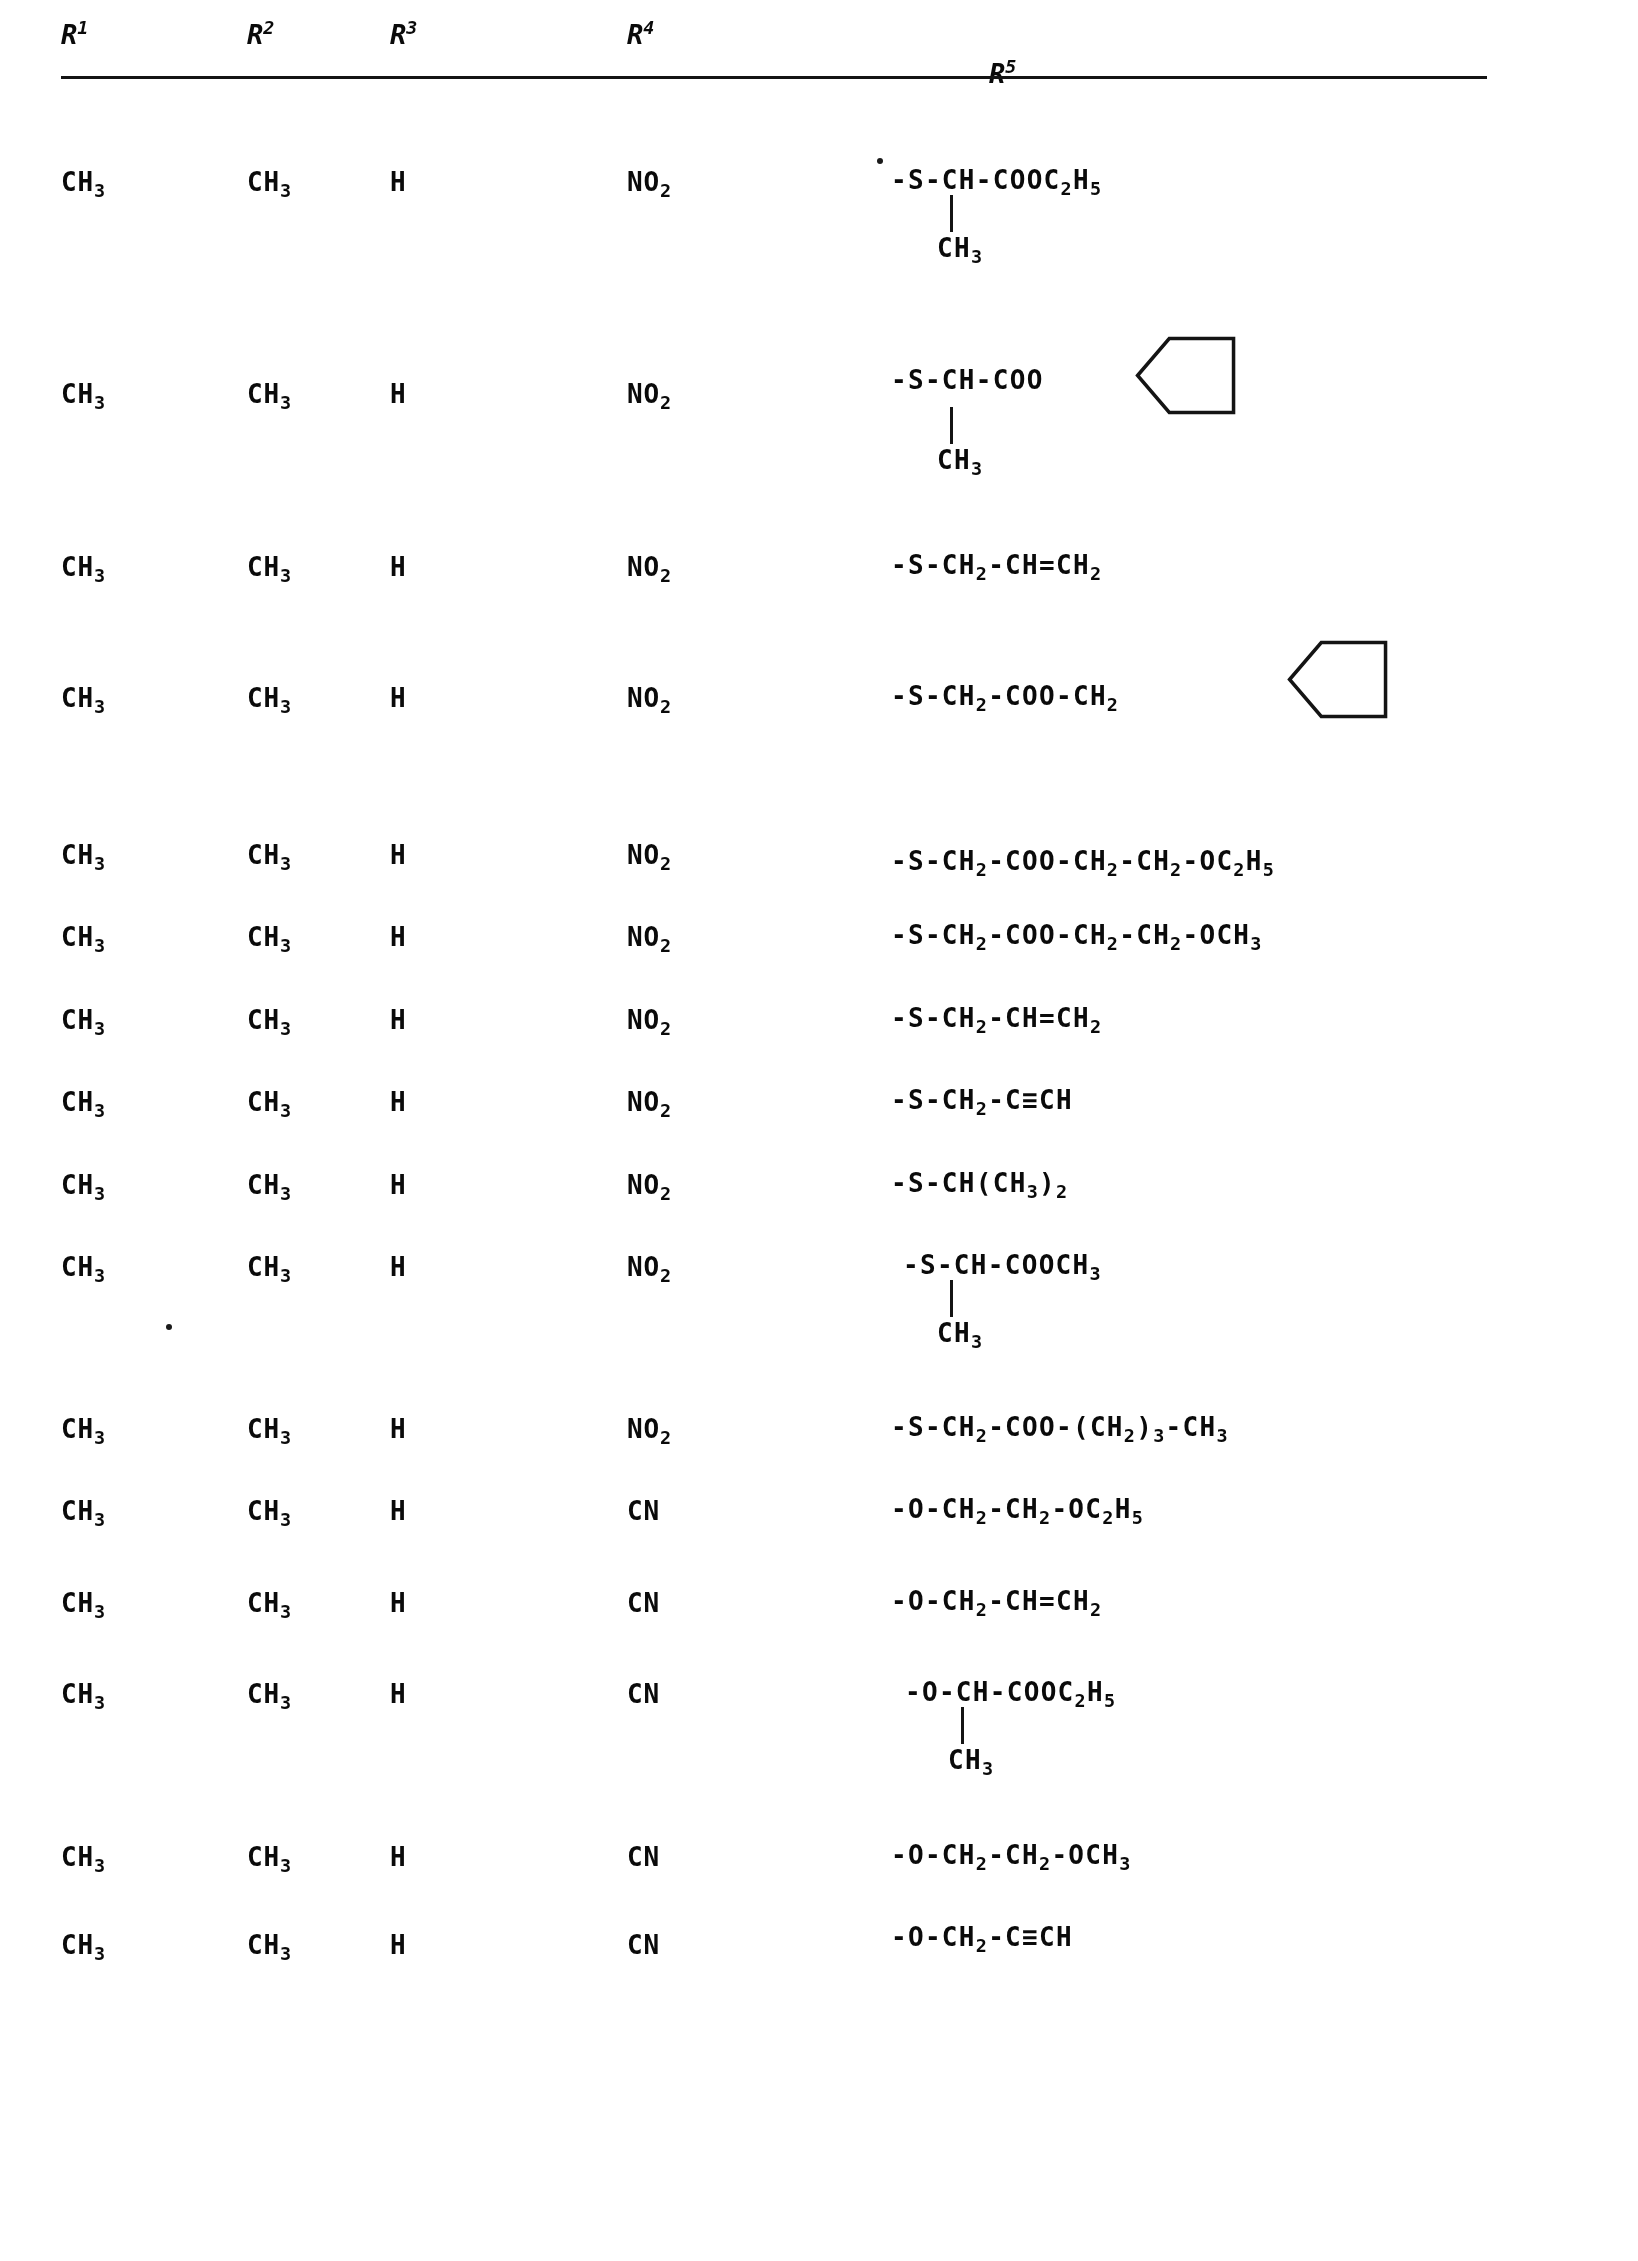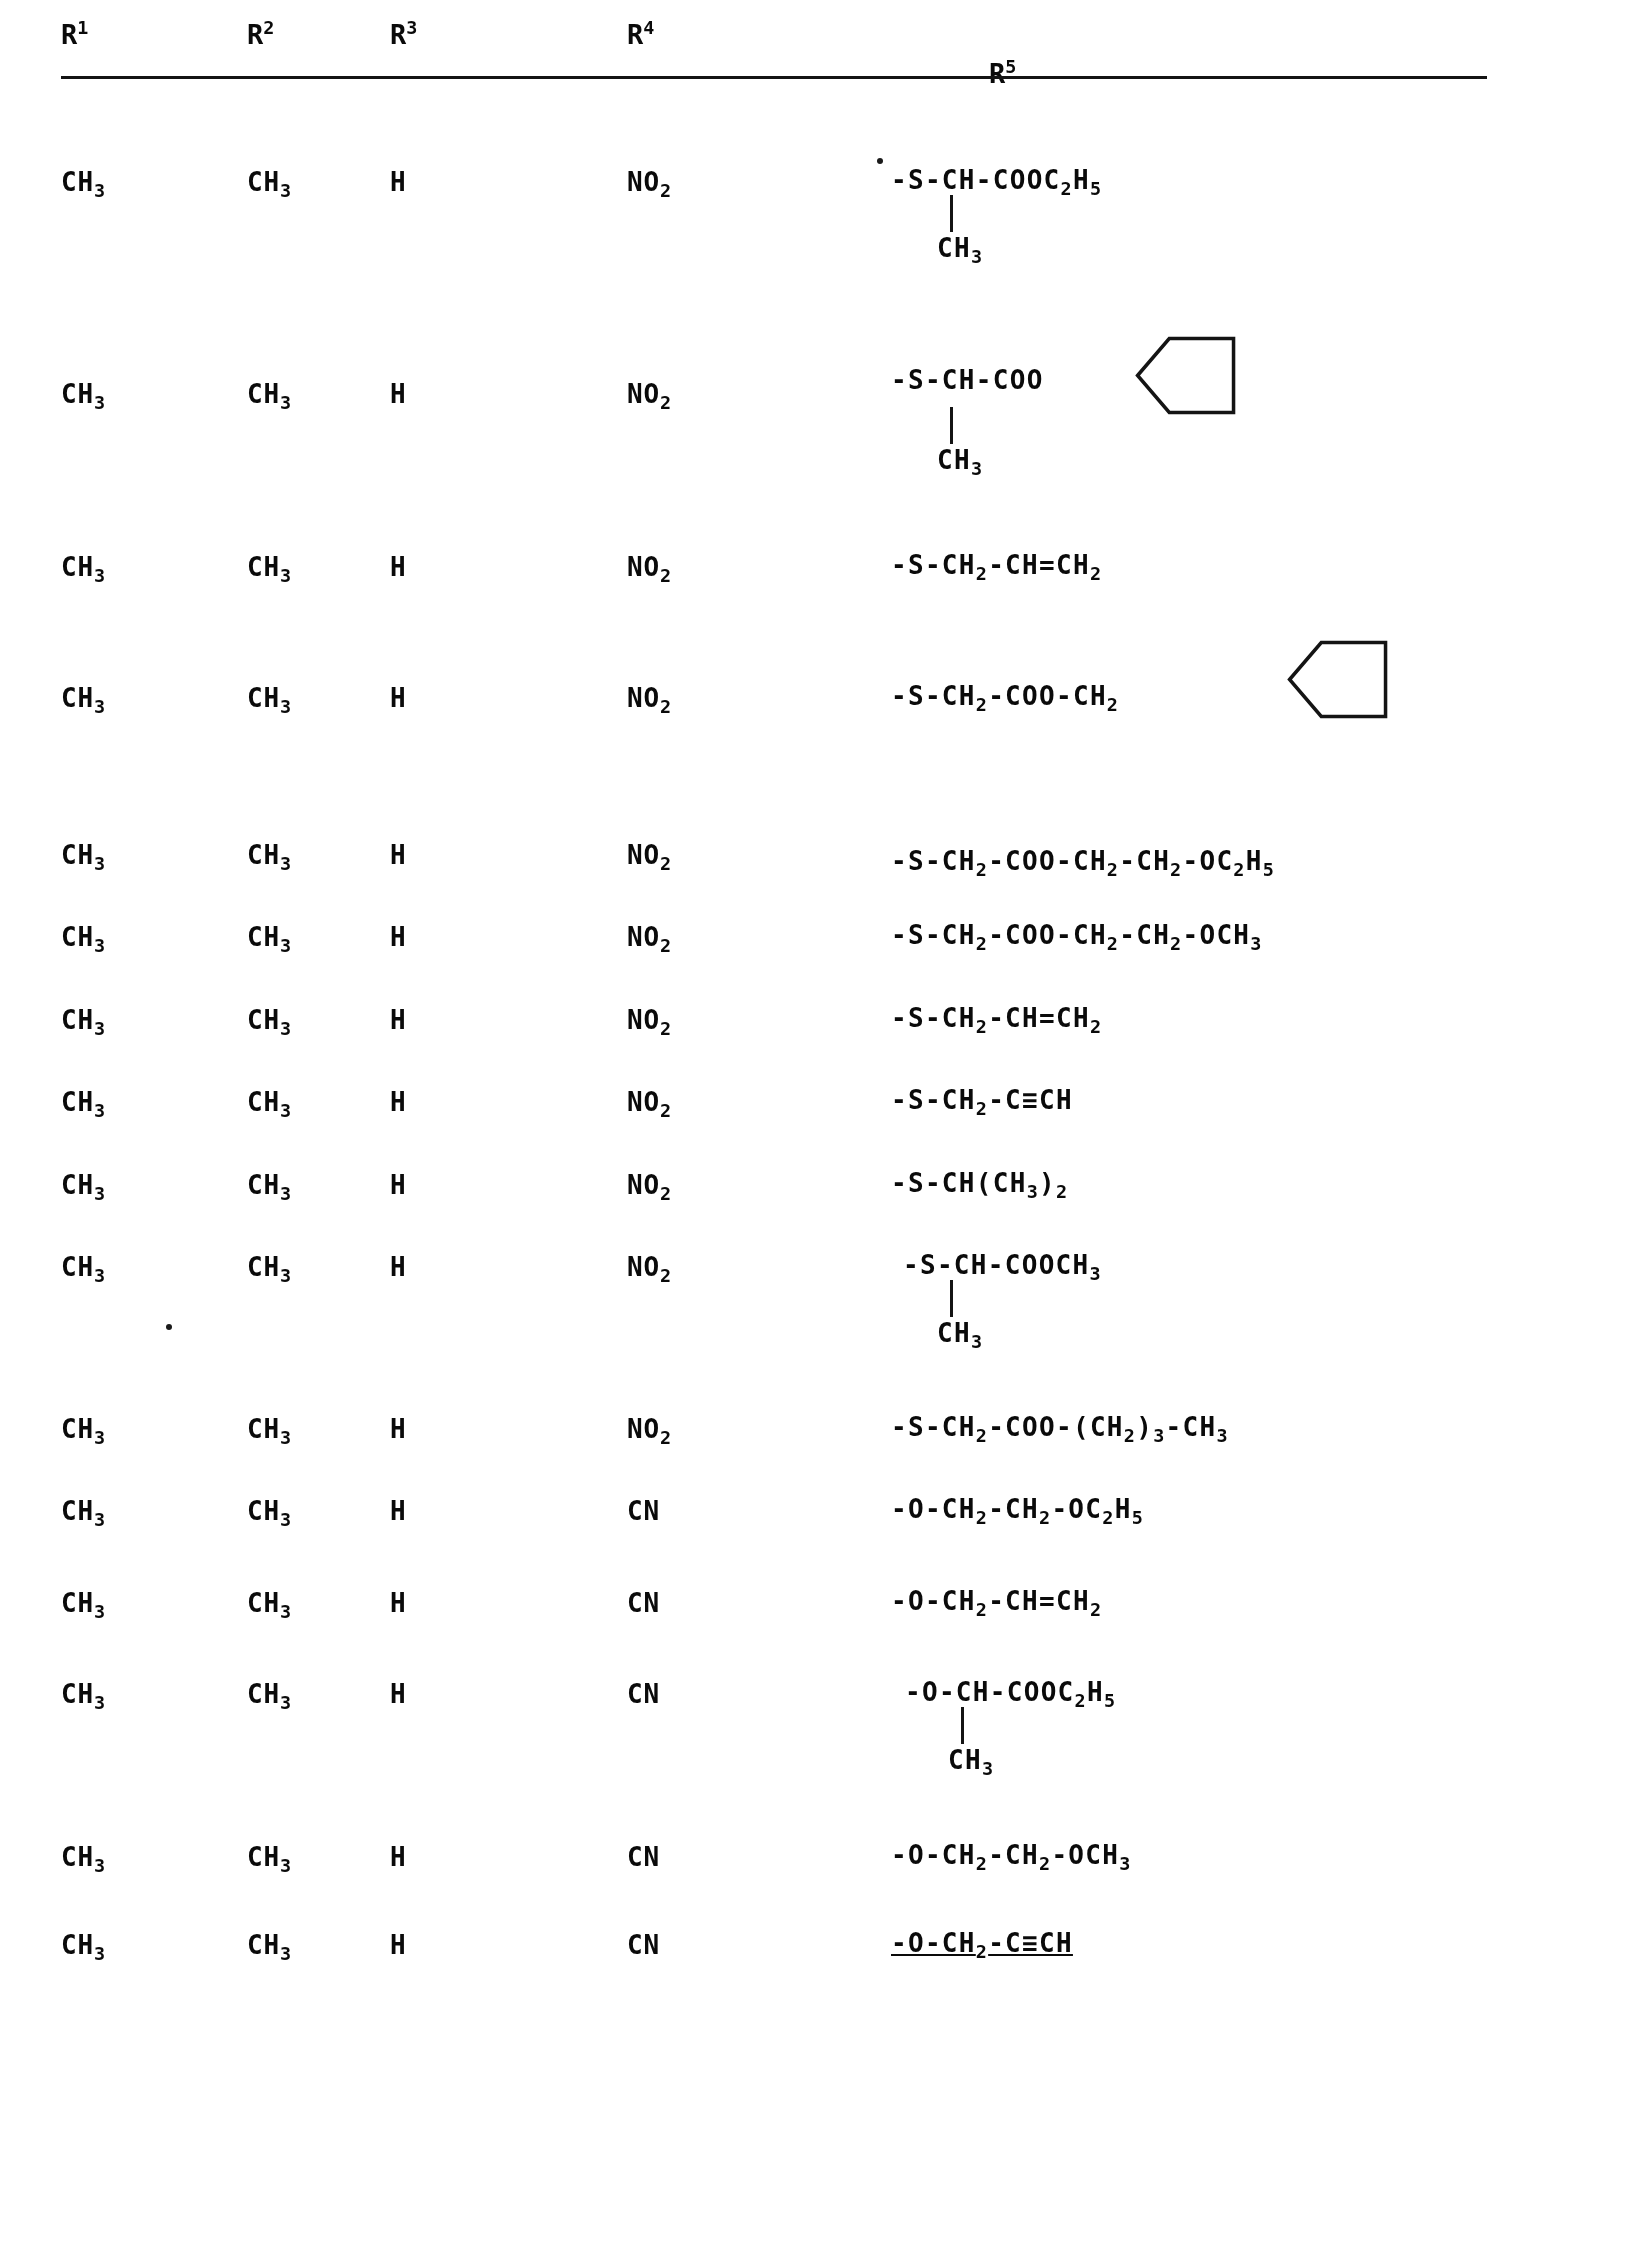--- a/index.html
+++ b/index.html
@@ -30,20 +30,21 @@
   .hdr-row {
     position: relative;
     height: 61px;
   }
   .hdr {
     position: absolute;
     font-size: 27px;
     font-weight: bold;
     letter-spacing: 0px;
     top: 10.5px;
+    font-style: italic;
   }
   .hdr sup {
     font-size: 18.4px;
     vertical-align: super;
     line-height: 0;
   }
   .rule {
     position: absolute;
     left: 0px;
     top: 67px;
@@ -276,18 +277,18 @@
       <div class="cell c3" style="top:16px;"><span>H</span></div>
       <div class="cell c4" style="top:16px;"><span>CN</span></div>
       <div class="r5 formula" style="top:14px;">-O-CH<sub>2</sub>-CH<sub>2</sub>-OCH<sub>3</sub></div>
     </div>
 
     <div class="row" style="position:absolute; left:0px; top:1905px; height:79px;">
       <div class="cell c1" style="top:16px;"><span>CH</span><sub>3</sub></div>
       <div class="cell c2" style="top:16px;"><span>CH</span><sub>3</sub></div>
       <div class="cell c3" style="top:16px;"><span>H</span></div>
       <div class="cell c4" style="top:16px;"><span>CN</span></div>
-      <div class="r5 formula" style="top:14px;text-decoration:underline;">-O-CH<sub>2</sub>-C≡CH</div>
+      <div class="r5 formula" style="top:8px;">-O-CH<sub>2</sub>-C≡CH</div>
     </div>
 
   </div>
 </div>
 
 
 </body></html>

